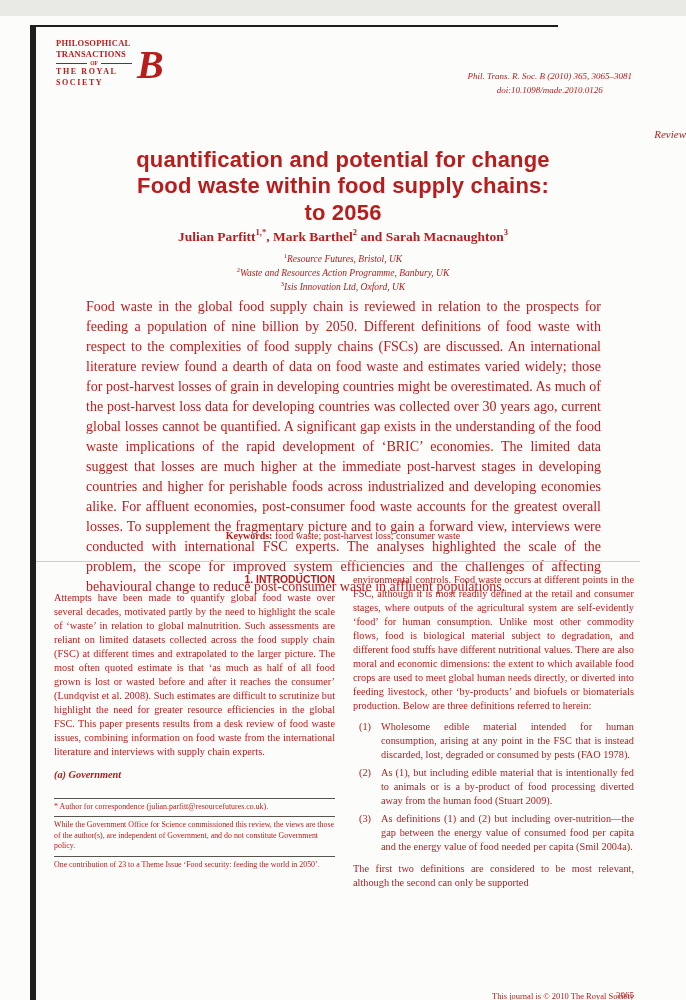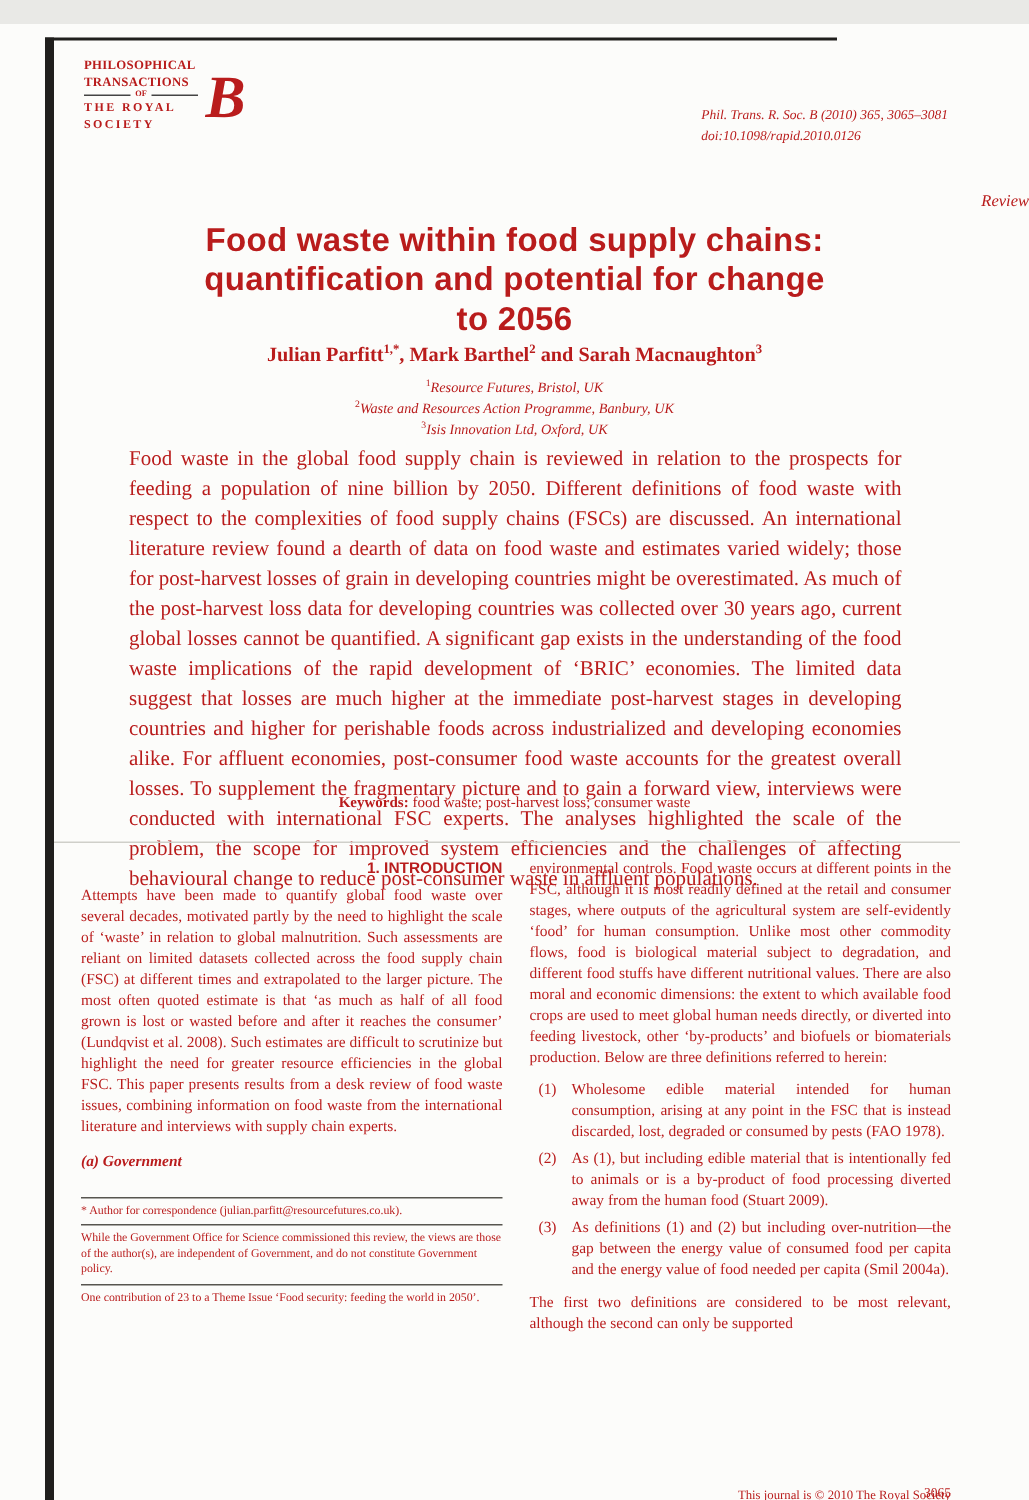--- a/index.html
+++ b/index.html
@@ -14,21 +14,21 @@
 
   
   .masthead { position:absolute; top:22px; left:56px; right:54px; display:flex; justify-content:space-between; }
   .logo { display:flex; align-items:flex-start; }
   .logo-text { display:flex; flex-direction:column; width:76px; }
   .lt-big { font-size:8.5px; font-weight:bold; letter-spacing:0.2px; line-height:1.25; }
   .lt-of  { font-size:5.5px; font-weight:bold; display:flex; align-items:center; gap:3px; margin:1px 0; }
   .lt-of::before, .lt-of::after { content:""; flex:1; border-top:1px solid #444; }
   .lt-small { font-size:8px; font-weight:bold; letter-spacing:1.6px; line-height:1.3; }
   .logo-letter { font-size:40px; font-weight:bold; font-style:italic; line-height:0.95; margin-left:5px; margin-top:8px; }
-  .citation { text-align:left; font-size:9px; padding-top:32px; line-height:1.55; }
+  .citation { text-align:center; font-size:9px; padding-top:32px; line-height:1.55; }
   .cit-journal { font-style:italic; }
   .cit-doi { font-style:italic; }
 
   .article-type { position:absolute; top:112px; left:0; right:0; text-align:right; font-style:italic; font-size:11px; }
 
   .title {
     position:absolute; top:131px; left:30px; right:30px; margin:0;
     text-align:center; font-family:"Liberation Sans", sans-serif;
     font-weight:bold; font-size:22px; line-height:1.2; letter-spacing:0.2px;
   }
@@ -84,29 +84,29 @@
         <span class="lt-big">PHILOSOPHICAL</span>
         <span class="lt-big">TRANSACTIONS</span>
         <span class="lt-of">OF</span>
         <span class="lt-small">THE ROYAL</span>
         <span class="lt-small">SOCIETY</span>
       </div>
       <div class="logo-letter">B</div>
     </div>
     <div class="citation">
       <div class="cit-journal">Phil. Trans. R. Soc. B (2010) 365, 3065–3081</div>
-      <div class="cit-doi">doi:10.1098/rapid.2010.0126</div>
+      <div class="cit-doi">doi:10.1098/made.2010.0126</div>
     </div>
   </header>
 
   <div class="article-type">Review</div>
 
   <h1 class="title">
+    <span class="title-line">quantification and potential for change</span>
     <span class="title-line">Food waste within food supply chains:</span>
-    <span class="title-line">quantification and potential for change</span>
     <span class="title-line">to 2056</span>
   </h1>
 
   <div class="authors"><span>Julian Parfitt</span><sup>1,*</sup><span>, </span><span>Mark Barthel</span><sup>2</sup><span> and </span><span>Sarah Macnaughton</span><sup>3</sup></div>
 
   <div class="affiliations">
     <div><sup>1</sup><span>Resource Futures, Bristol, UK</span></div>
     <div><sup>2</sup><span>Waste and Resources Action Programme, Banbury, UK</span></div>
     <div><sup>3</sup><span>Isis Innovation Ltd, Oxford, UK</span></div>
   </div>

